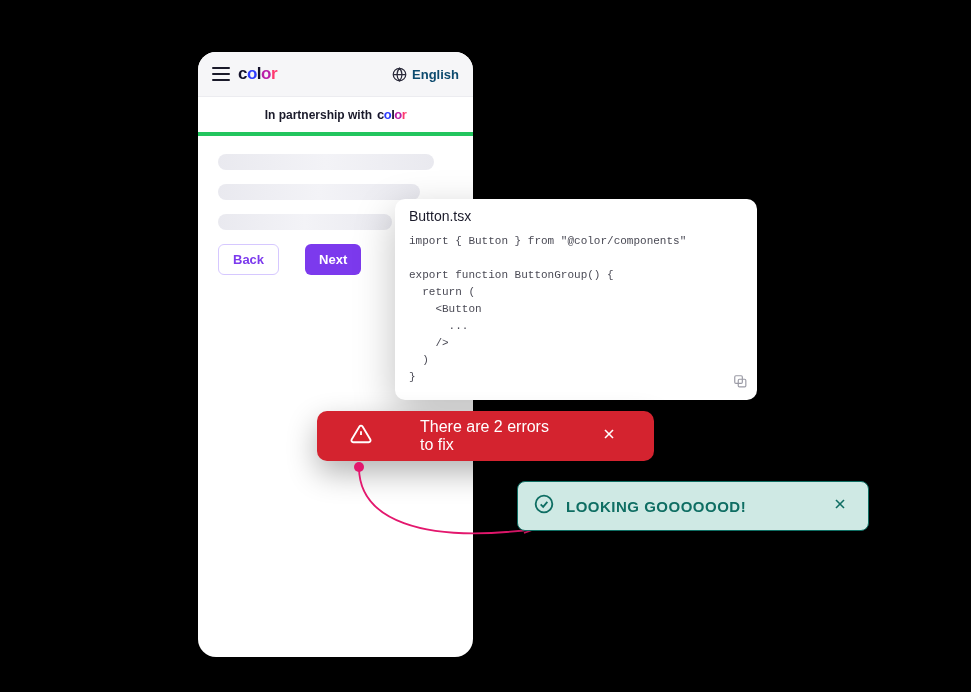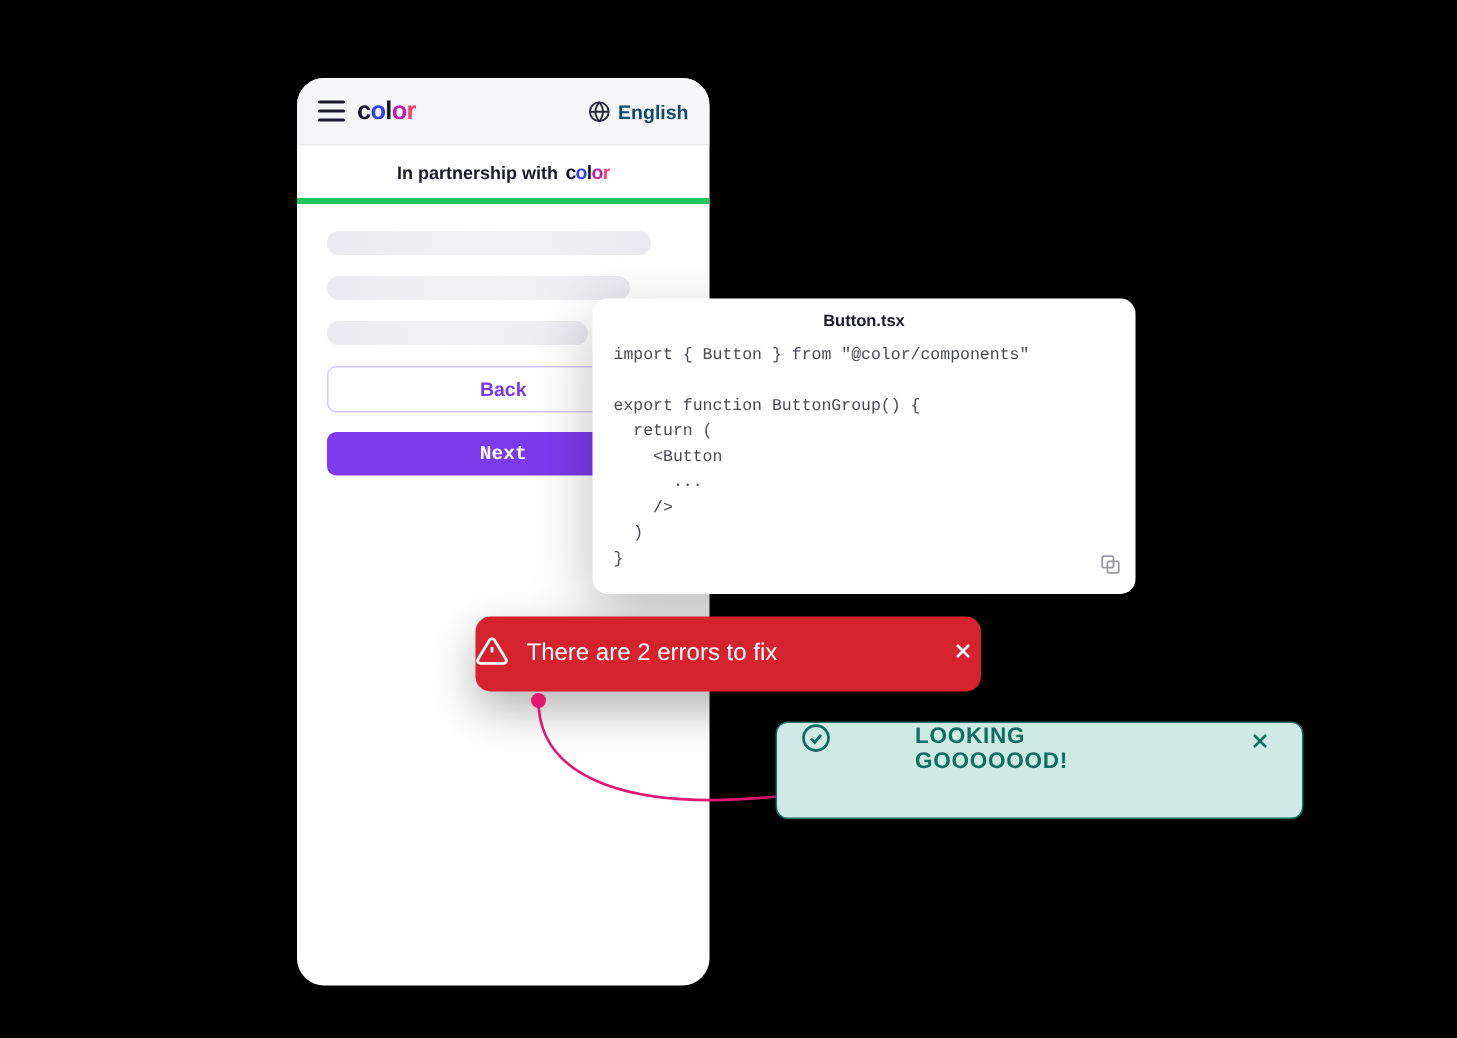--- a/index.html
+++ b/index.html
@@ -46,56 +46,56 @@
     padding: 10px 0; text-align:center; font-size:12px; color:#1a1a2a; font-weight:600;
     display:flex; align-items:center; justify-content:center; gap:5px;
   }
   .content { padding: 18px 20px; }
   .skel {
     height: 16px; border-radius: 8px;
     background: linear-gradient(90deg,#e9e9ef 0%,#f3f3f7 50%,#e9e9ef 100%);
     margin-bottom: 14px;
   }
   .skel.s1{width:92%;} .skel.s2{width:86%;} .skel.s3{width:74%;}
-  .btnrow { display:flex; gap:13px; margin-top:8px;flex-direction:column; }
+  .btnrow { display:flex; gap:26px; margin-top:8px; }
   .btn {
     font-size:13px; font-weight:600; padding:7px 14px; border-radius:6px; cursor:pointer; border:none;
   }
   .btn-back { background:#fff; color:#7c3aed; border:1.5px solid #d6c8ff; }
-  .btn-next { background:#7c3aed; color:#fff;font-family:Liberation Mono, monospace; }
+  .btn-next { background:#7c3aed; color:#fff; }
 
   
   .code-card {
     position:absolute; left:395px; top:199px; width:362px; background:#fff;
     border-radius:10px; box-shadow: 0 14px 40px rgba(0,0,0,0.25); padding:0;
   }
-  .code-tab { padding:9px 14px 3px; font-size:11px; font-weight:700; color:#1a1a2a;text-align:center; }
+  .code-tab { padding:9px 14px 3px; font-size:14px; font-weight:400; color:#1a1a2a; }
   .code-body {
     padding: 6px 14px 14px; font-family: Liberation Mono, monospace;
     font-size:11px; line-height:1.55; color:#4a4a55; white-space:pre; position:relative;
   }
   .copy-icon { position:absolute; right:10px; bottom:8px; color:#888; }
 
   
   .toast-error {
     position:absolute; left:317px; top:411px; width:337px; height:50px;
     background:#d4232f; color:#fff; border-radius:10px;
-    display:flex; align-items:center; padding:0 0;
+    display:flex; align-items:center; padding:0 33px;
     box-shadow: 0 12px 30px rgba(0,0,0,0.3);
+    gap: 36px;
   }
   .toast-error .msg { flex:1; font-size:16px; font-weight:500; margin-left:12px; }
   .toast-close { cursor:pointer; padding:4px; }
 
   
   .toast-success {
-    position:absolute; left:517px; top:481px; width:352px; height:65px;
+    position:absolute; left:517px; top:481px; width:352px; height:50px;
     background:#cfe9e4; border:1.5px solid #0f6e63; border-radius:8px;
-    display:flex; padding:0 16px;
+    display:flex; align-items:center; padding:0 16px;
     box-shadow: 0 10px 28px rgba(0,0,0,0.25);
-    gap: 44px;
   }
   .toast-success .msg { flex:1; font-size:15px; font-weight:600; color:#0f6e63; margin-left:12px; letter-spacing:0.5px; }
 
   
   .arrow-svg { position:absolute; left:350px; top:459px; pointer-events:none; }
   .arrow-dot { position:absolute; left:354px; top:462px; width:10px; height:10px; border-radius:50%; background:#e3176d; }
 </style>
 </head>
 <body>
 

